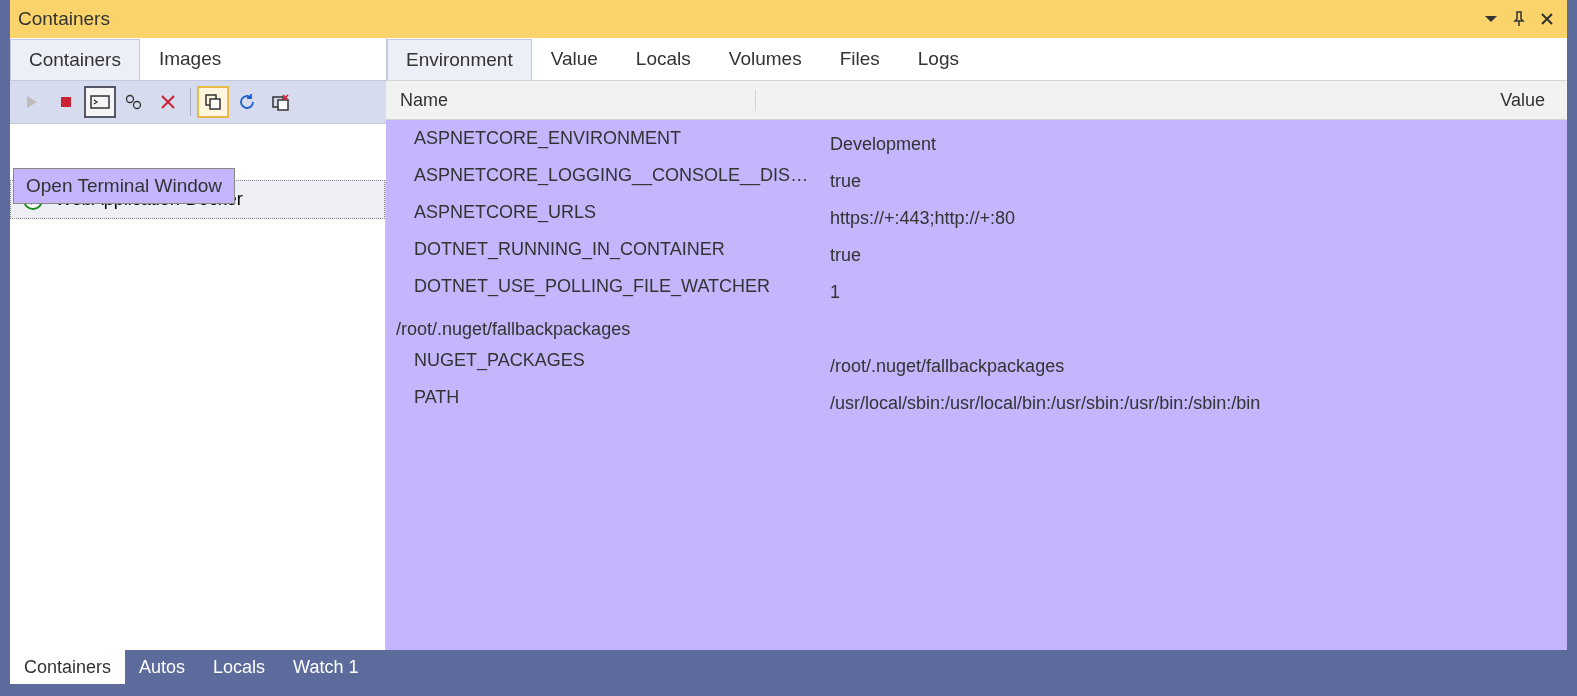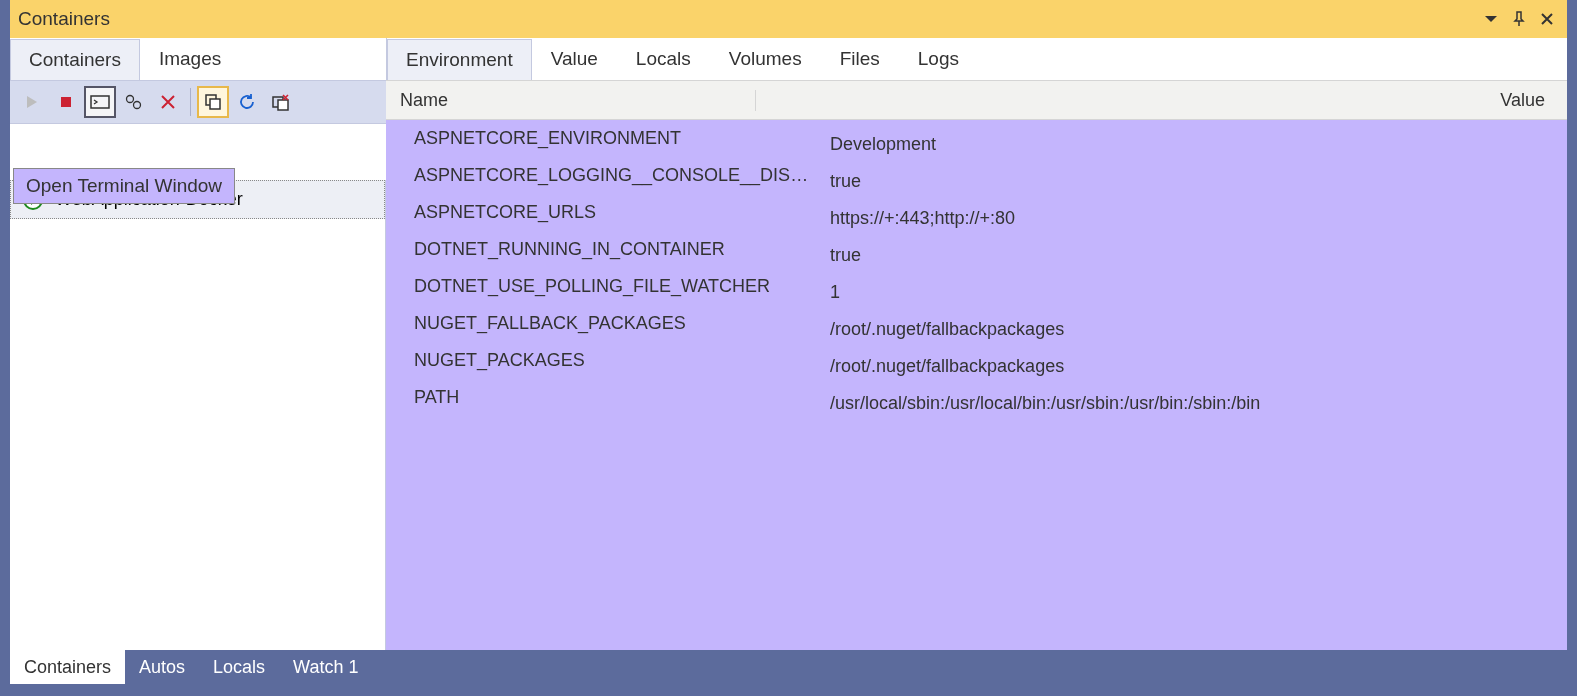--- a/index.html
+++ b/index.html
@@ -291,21 +291,20 @@
         </div>
         <div class="row">
           <div class="c1">DOTNET_RUNNING_IN_CONTAINER</div>
           <div class="c2">true</div>
         </div>
         <div class="row">
           <div class="c1">DOTNET_USE_POLLING_FILE_WATCHER</div>
           <div class="c2">1</div>
         </div>
         <div class="row">
-          <div class="c1">NUGET_FALLBACK_PACKAGES</div>
           <div class="c2">/root/.nuget/fallbackpackages</div>
         </div>
         <div class="row">
           <div class="c1">NUGET_PACKAGES</div>
           <div class="c2">/root/.nuget/fallbackpackages</div>
         </div>
         <div class="row">
           <div class="c1">PATH</div>
           <div class="c2">/usr/local/sbin:/usr/local/bin:/usr/sbin:/usr/bin:/sbin:/bin</div>
         </div>

